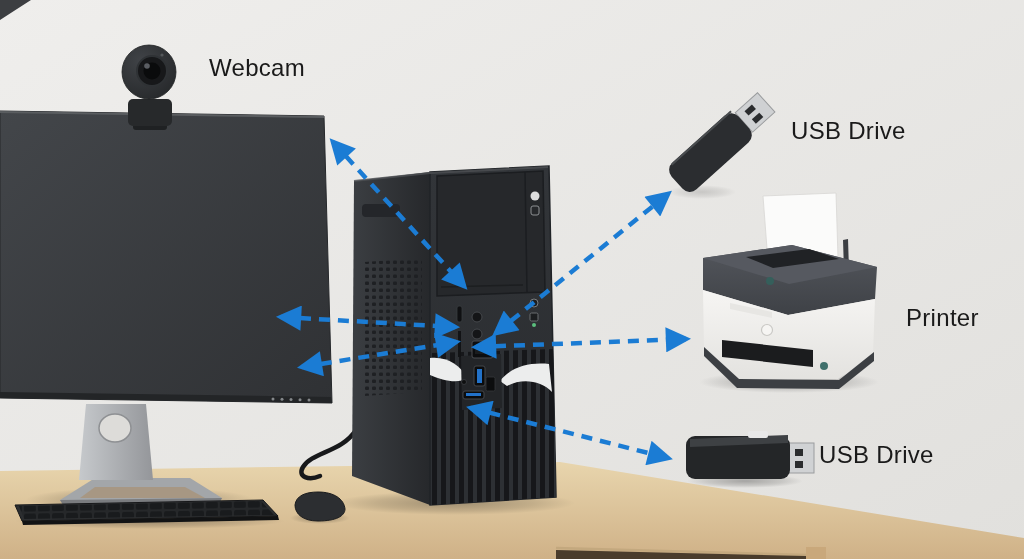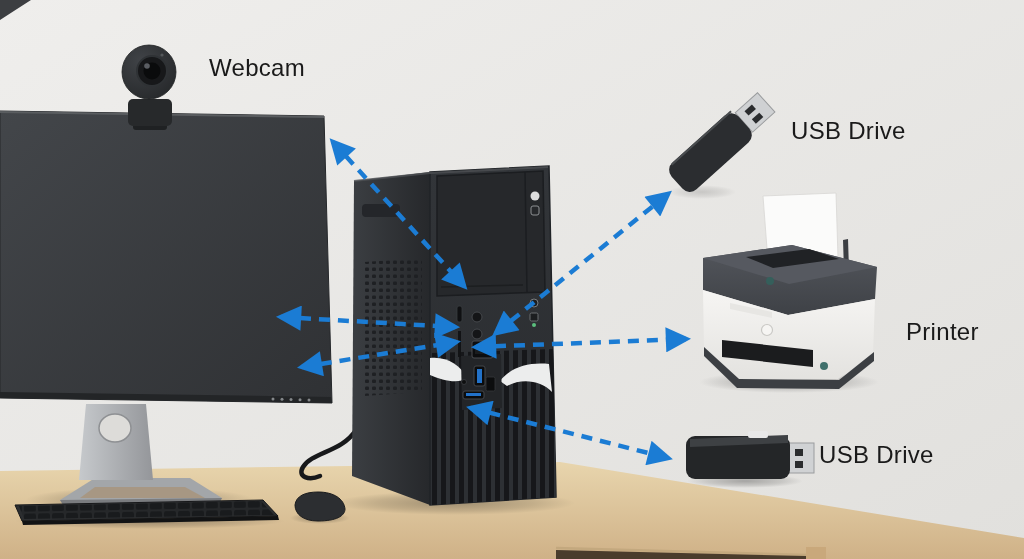--- a/index.html
+++ b/index.html
@@ -209,15 +209,15 @@
     <path d="M281 317 L455 327" marker-start="url(#ah)" marker-end="url(#ah)" stroke="#1b7cd4"></path>
     <path d="M302 367 L456 342" marker-start="url(#ah)" marker-end="url(#ah)" stroke="#1b7cd4"></path>
     <path d="M496 333 L668 194" marker-start="url(#ah)" marker-end="url(#ah)" stroke="#1b7cd4"></path>
     <path d="M476 347 L686 339" marker-start="url(#ah)" marker-end="url(#ah)" stroke="#1b7cd4"></path>
     <path d="M471 408 L668 458" marker-start="url(#ah)" marker-end="url(#ah)" stroke="#1b7cd4"></path>
   </g>
 </svg>
 
   <div class="device-label" style="left:209px;top:55px">Webcam</div>
   <div class="device-label" style="left:791px;top:118px">USB Drive</div>
-  <div class="device-label" style="left:906px;top:319px">Printer</div>
+  <div class="device-label" style="left:906px;top:305px">Printer</div>
   <div class="device-label" style="left:819px;top:442px">USB Drive</div>
 </div>
 
 </body></html>

